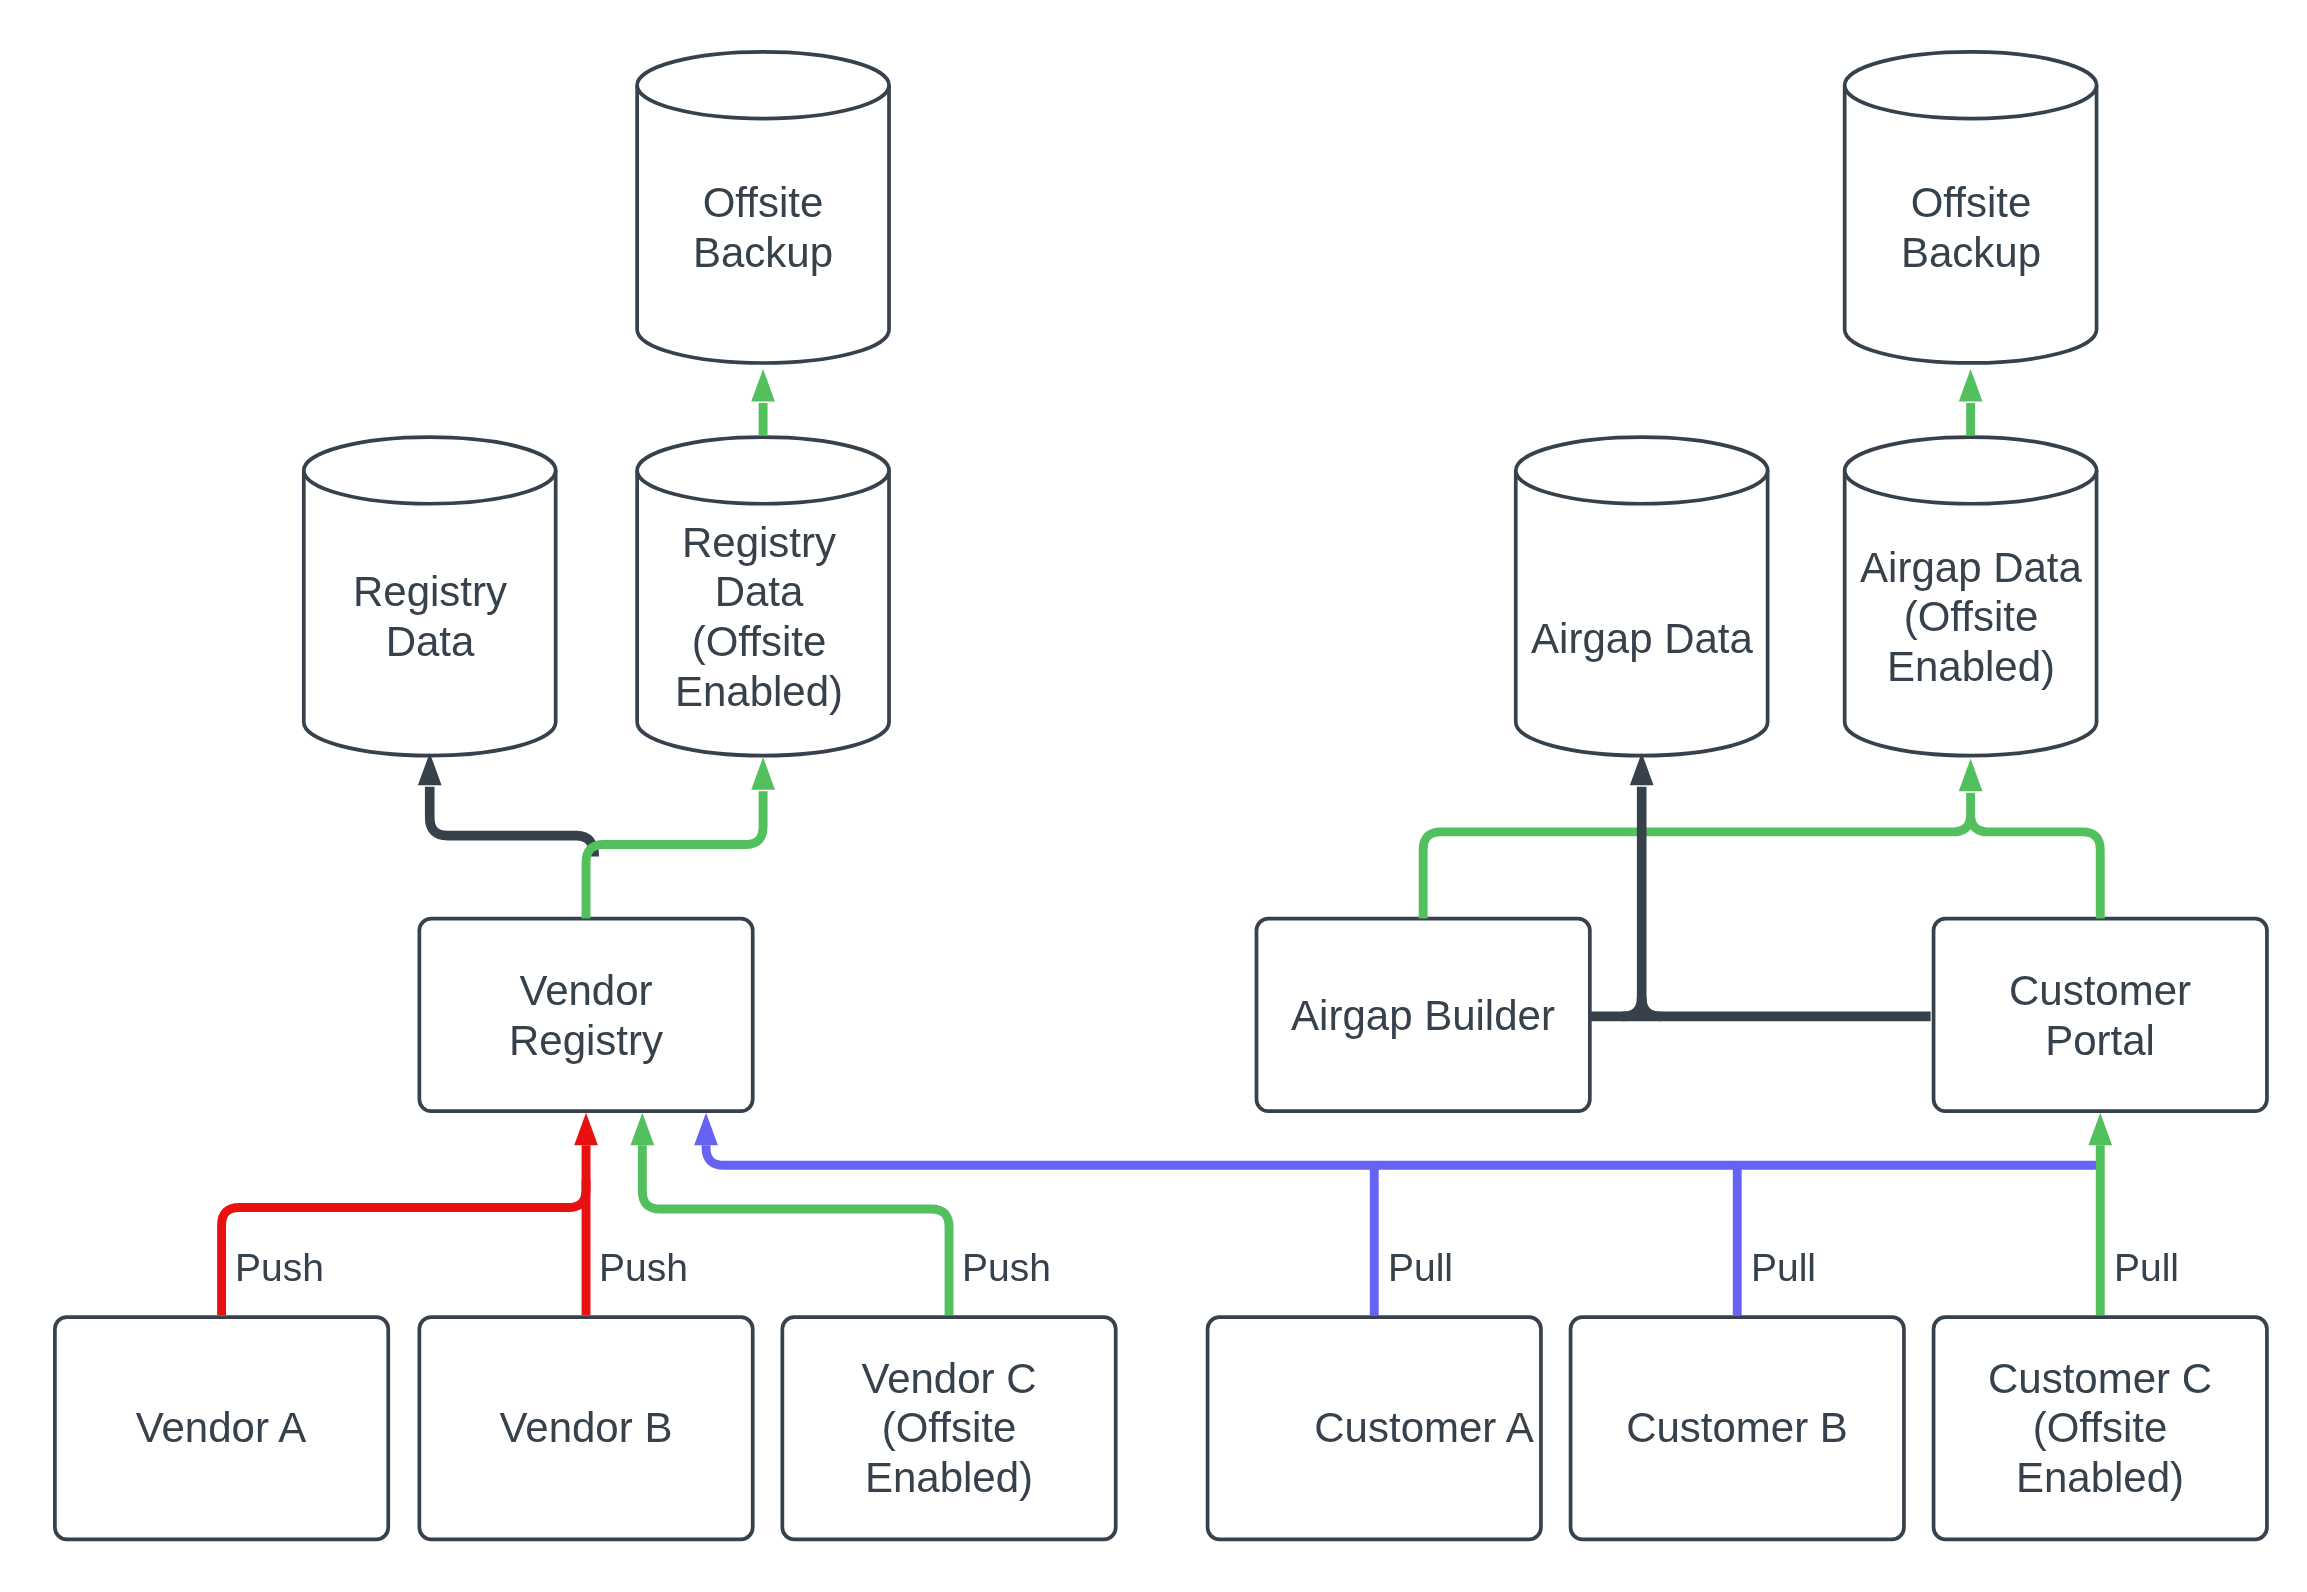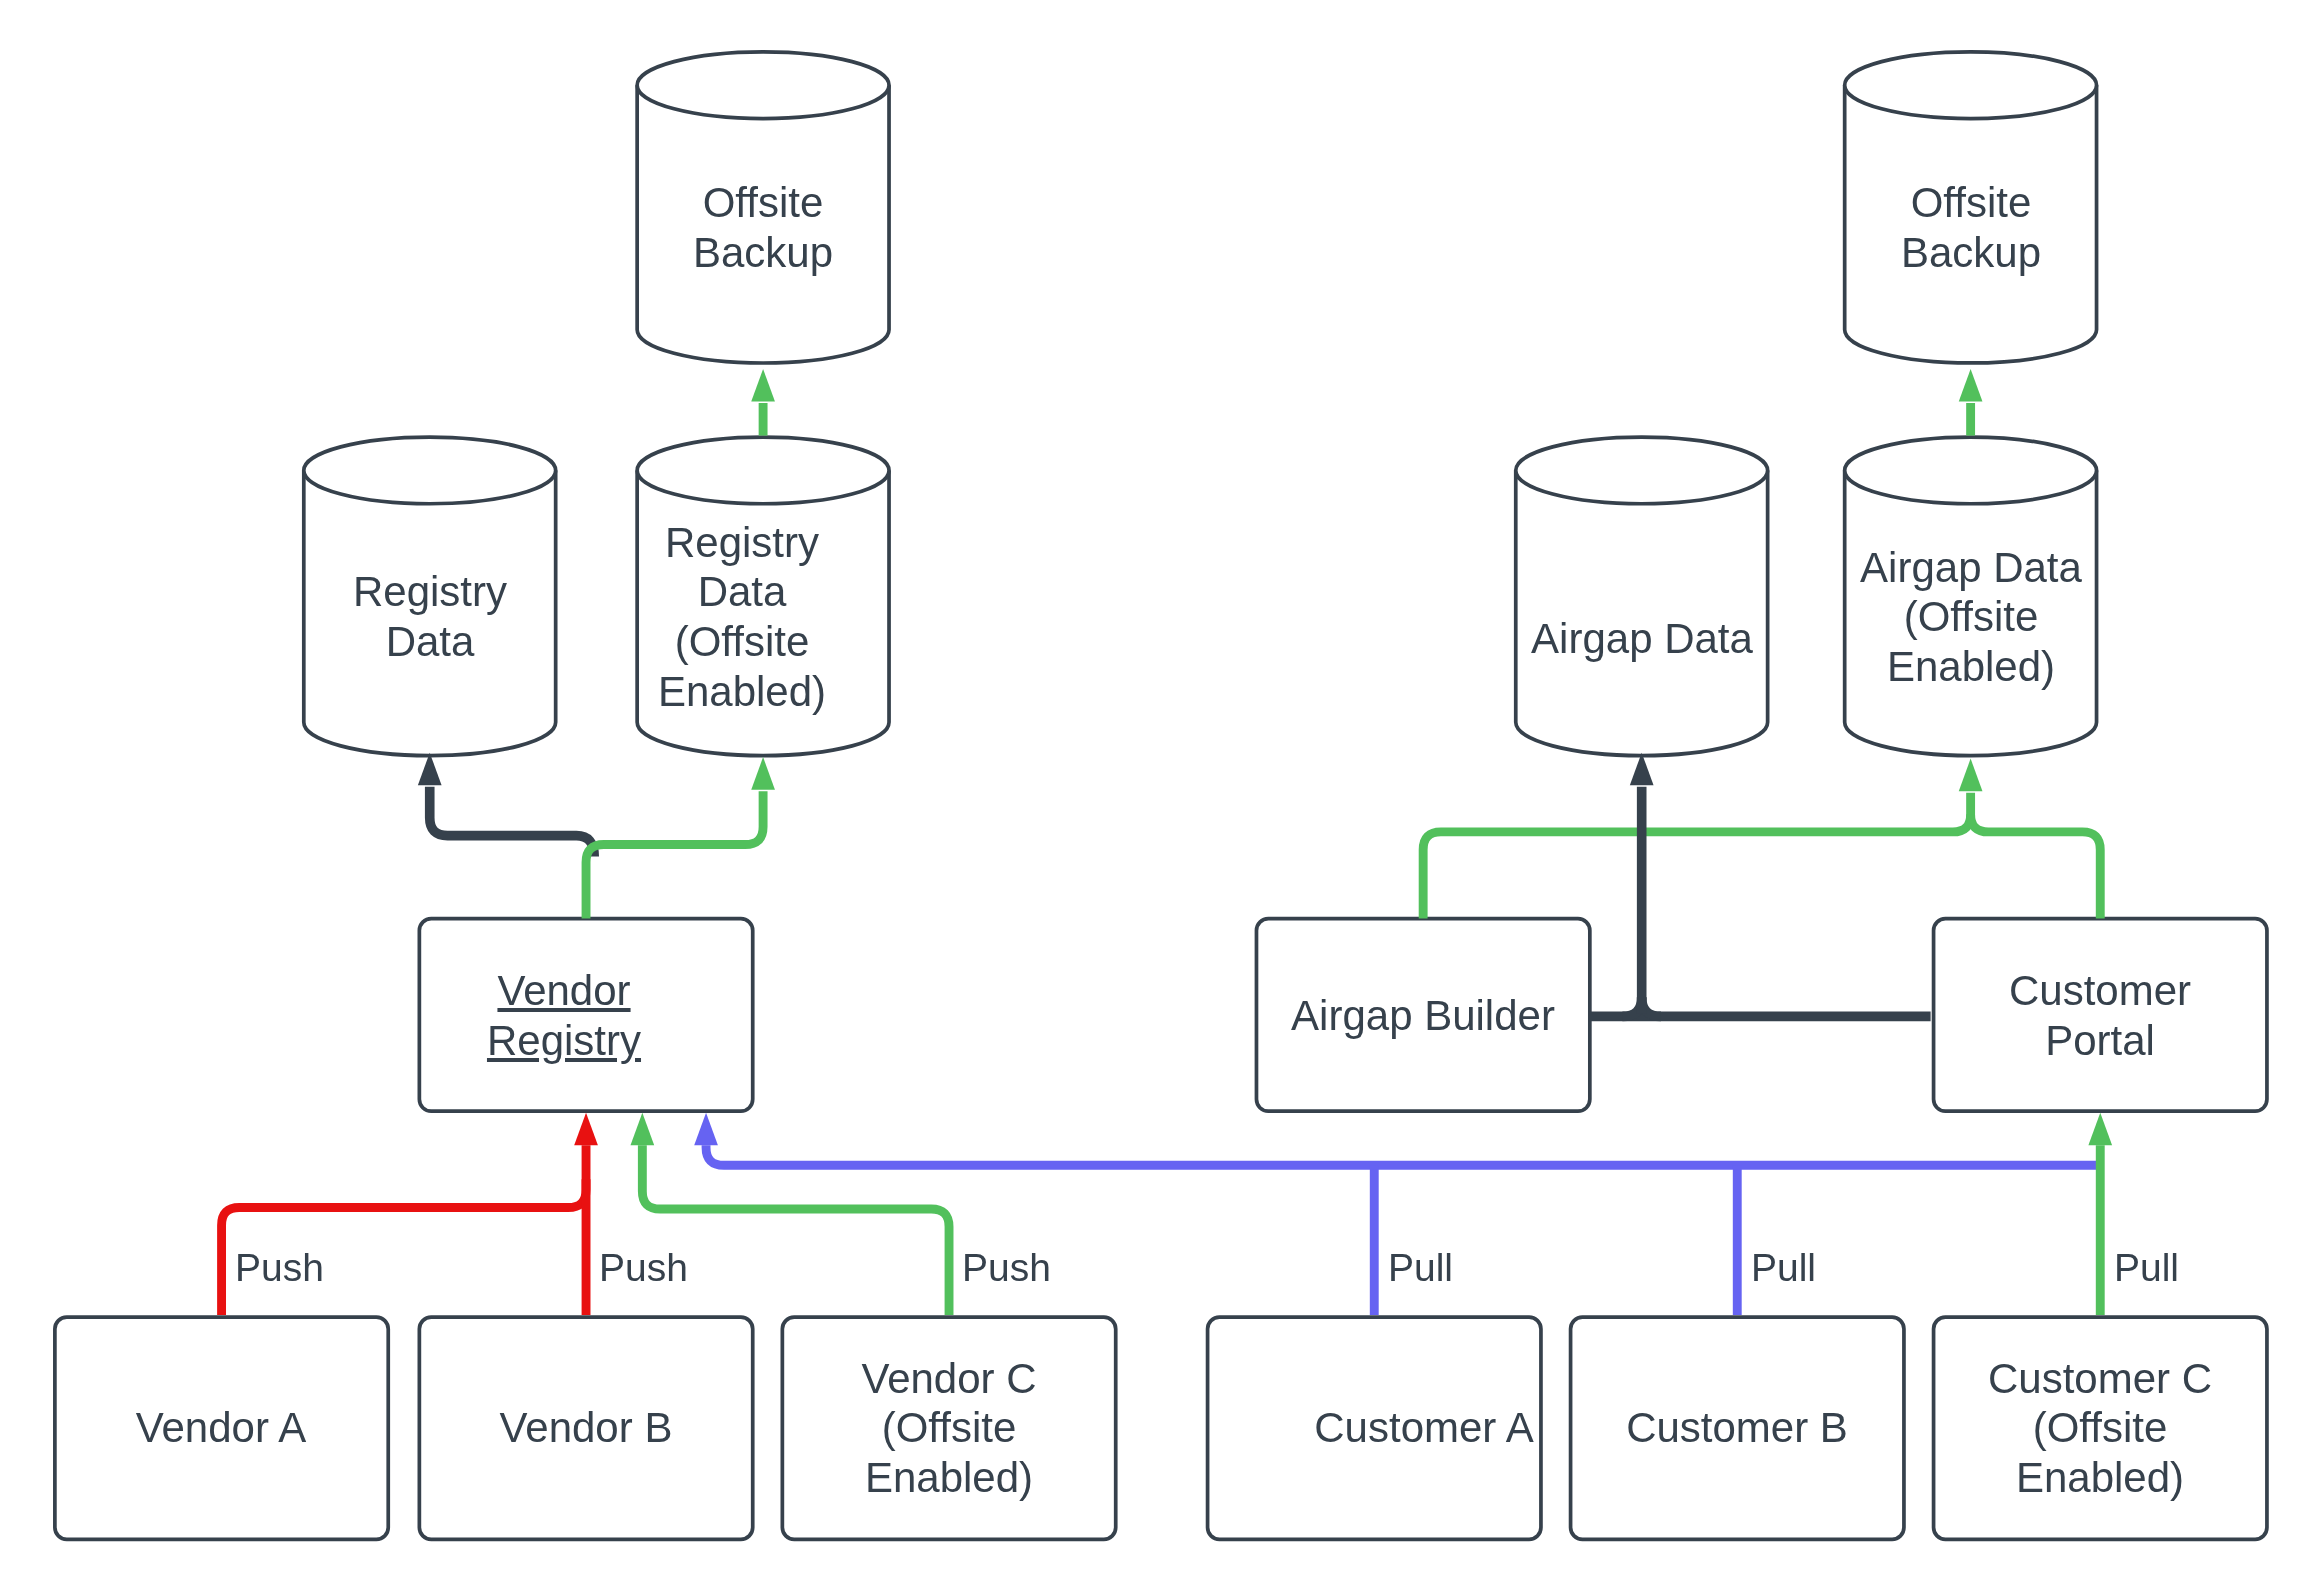--- a/index.html
+++ b/index.html
@@ -139,26 +139,26 @@
 
     <g>
       <path class="edge edge-red" d="M299,1775 L299,1654 Q299,1630 323,1630 L767,1630 Q791,1630 791,1606 L791,1592"></path>
       <path class="edge edge-red" d="M791,1775 L791,1546"></path>
       <polygon class="arrow arrow-red" points="791,1502 775,1546 807,1546"></polygon>
     </g>
   </svg>
 
   <div class="label cyl-label" style="left:648px;top:52px;width:230px;height:311px;">Offsite Backup</div>
   <div class="label cyl-label" style="left:315px;top:437px;width:230px;height:319px;text-align:center;">Registry Data</div>
-  <div class="label cyl-label" style="left:627px;top:437px;width:230px;height:319px;">Registry Data (Offsite Enabled)</div>
+  <div class="label cyl-label" style="left:644px;top:437px;width:230px;height:319px;">Registry Data (Offsite Enabled)</div>
   <div class="label cyl-label" style="left:1527px;top:437px;width:230px;height:319px;margin-top:22px;">Airgap Data</div>
   <div class="label cyl-label" style="left:1856px;top:437px;width:230px;height:319px;">Airgap Data (Offsite Enabled)</div>
   <div class="label cyl-label" style="left:1856px;top:52px;width:230px;height:311px;">Offsite Backup</div>
 
-  <div class="label" style="left:416px;top:919px;width:296px;height:193px;text-decoration:underline;">Vendor Registry</div>
+  <div class="label" style="left:438px;top:919px;width:296px;height:193px;">Vendor Registry</div>
   <div class="label" style="left:1275px;top:919px;width:296px;height:193px;">Airgap Builder</div>
   <div class="label" style="left:1952px;top:919px;width:296px;height:193px;">Customer Portal</div>
 
   <div class="label" style="left:73px;top:1317px;width:296px;height:222px;">Vendor A</div>
   <div class="label" style="left:438px;top:1317px;width:296px;height:222px;">Vendor B</div>
   <div class="label" style="left:801px;top:1317px;width:296px;height:222px;">Vendor C (Offsite Enabled)</div>
   <div class="label" style="left:1276px;top:1317px;width:296px;height:222px;text-align:center;">Customer A</div>
   <div class="label" style="left:1589px;top:1317px;width:296px;height:222px;">Customer B</div>
   <div class="label" style="left:1952px;top:1317px;width:296px;height:222px;">Customer C (Offsite Enabled)</div>
 

